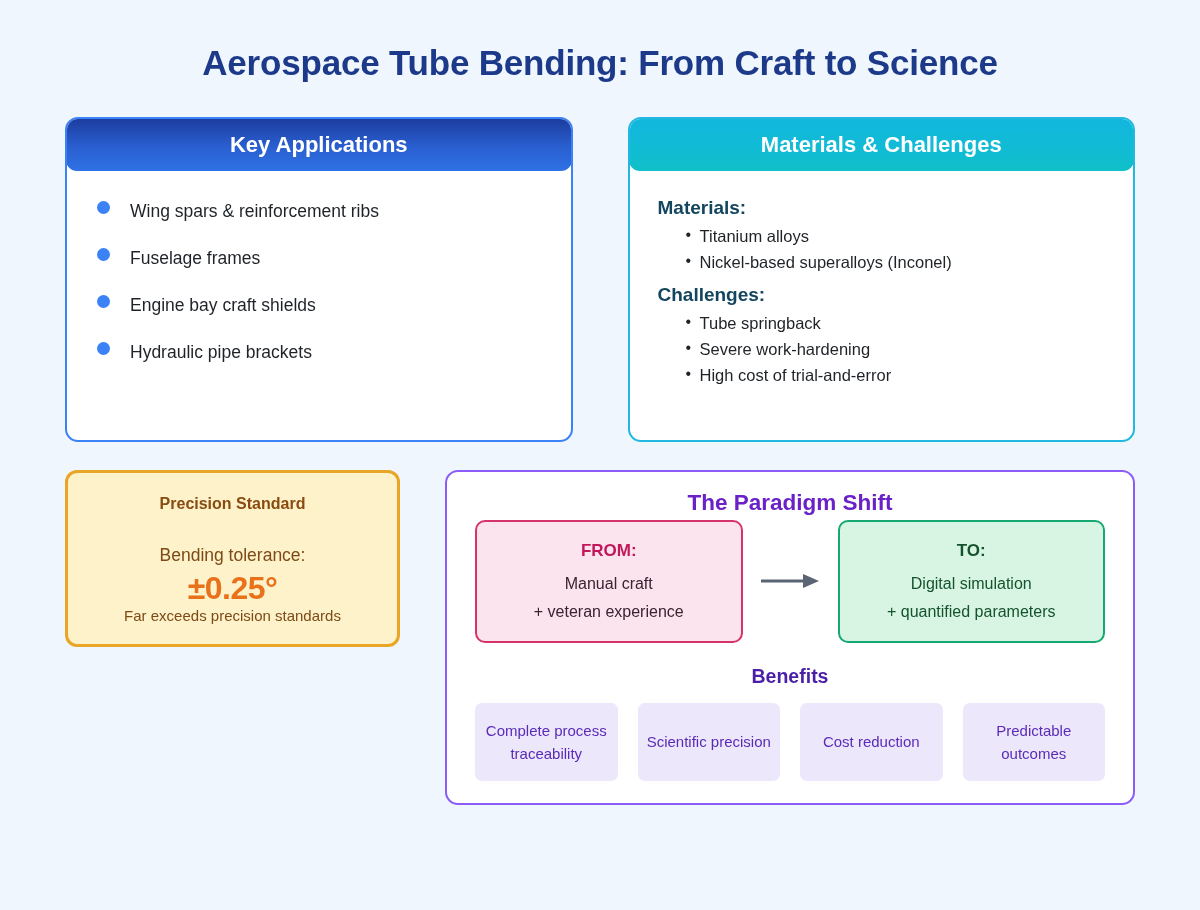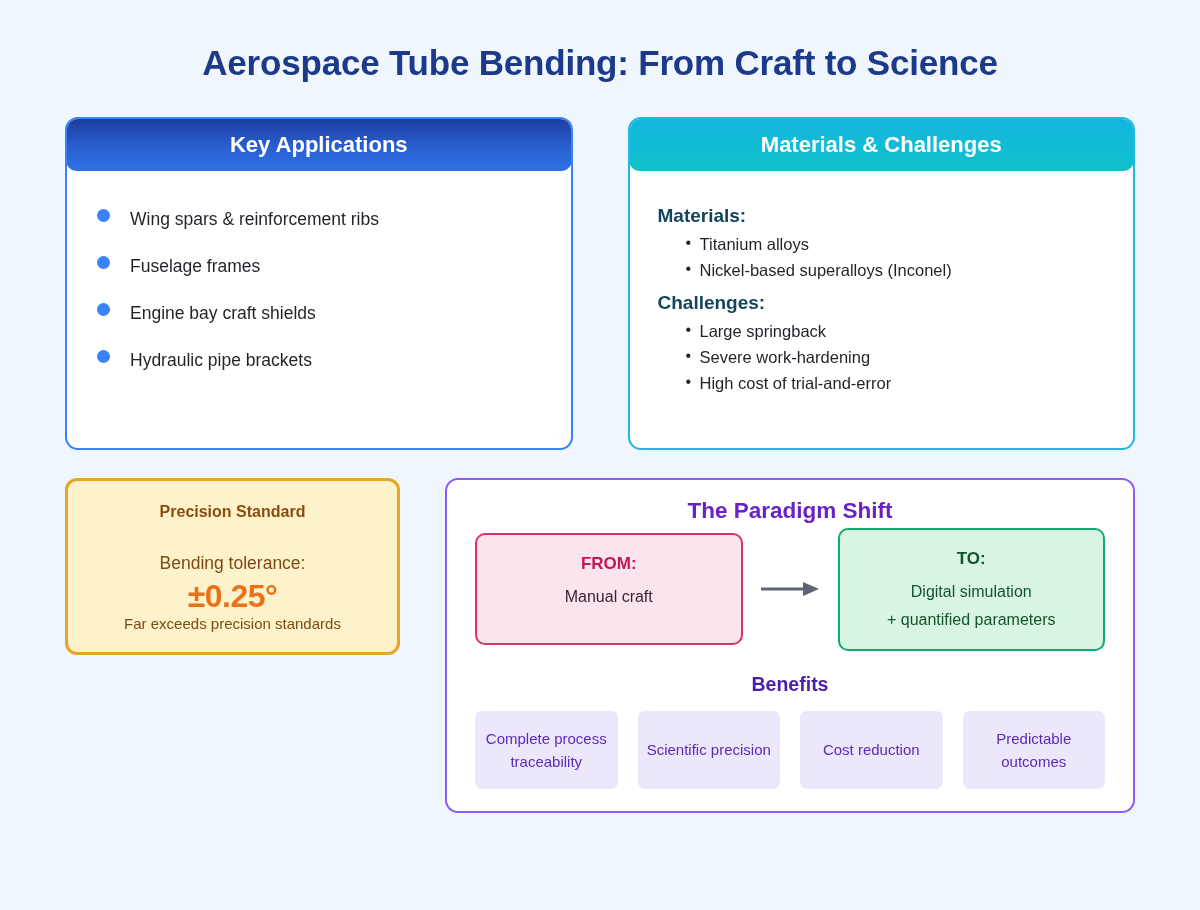--- a/index.html
+++ b/index.html
@@ -43,21 +43,21 @@
   .card.blue   { border: 2px solid #3b82f6; }
   .card.cyan   { border: 2px solid #22b8e0; }
 
   .card-header {
     text-align: center;
     color: #ffffff;
     font-size: 22px;
     font-weight: bold;
     padding: 14px 10px 13px 10px;
     border-radius: 11px 11px 11px 11px;
-    margin: -1px -1px 12px -1px;
+    margin: -1px -1px 4px -1px;
   }
   .hdr-blue { background: linear-gradient(to bottom, #1c3c9e 0%, #2a5fd0 55%, #2f72e6 100%); }
   .hdr-cyan { background: linear-gradient(to bottom, #12b6de 0%, #11bcd4 60%, #10c0c8 100%); }
 
   .card-body { padding: 20px 26px 22px 26px; }
   .card.blue .card-body { padding: 26px 26px 24px 30px; height: 265px; }
   .card.cyan .card-body { padding: 16px 26px 20px 28px; height: 265px; }
 
   
   .bullet-list { list-style: none; }
@@ -243,21 +243,21 @@
   <section class="card cyan">
     <div class="card-header hdr-cyan">Materials &amp; Challenges</div>
     <div class="card-body">
       <div class="sec-heading first">Materials:</div>
       <ul class="sub-list">
         <li class="sub-item">Titanium alloys</li>
         <li class="sub-item">Nickel-based superalloys (Inconel)</li>
       </ul>
       <div class="sec-heading">Challenges:</div>
       <ul class="sub-list">
-        <li class="sub-item">Large springback</li>
+        <li class="sub-item">Tube springback</li>
         <li class="sub-item">Severe work-hardening</li>
         <li class="sub-item">High cost of trial-and-error</li>
       </ul>
     </div>
   </section>
 
 </div>
 
 <div class="bottom-row">
 
@@ -268,20 +268,21 @@
     <div class="precision-note">Far exceeds precision standards</div>
   </section>
 
   <section class="shift-panel">
     <div class="shift-title">The Paradigm Shift</div>
 
     <div class="shift-flow">
       <div class="shift-box from">
         <div class="shift-label">FROM:</div>
         <div class="shift-line">Manual craft</div>
+        <div class="shift-line">+ veteran experience</div>
       </div>
 
       <div class="arrow-wrap">
         <svg width="62" height="20" viewBox="0 0 62 20">
           <line x1="2" y1="10" x2="46" y2="10" stroke="#5a6472" stroke-width="3"></line>
           <polygon points="44,3 60,10 44,17" fill="#5a6472"></polygon>
         </svg>
       </div>
 
       <div class="shift-box to">

